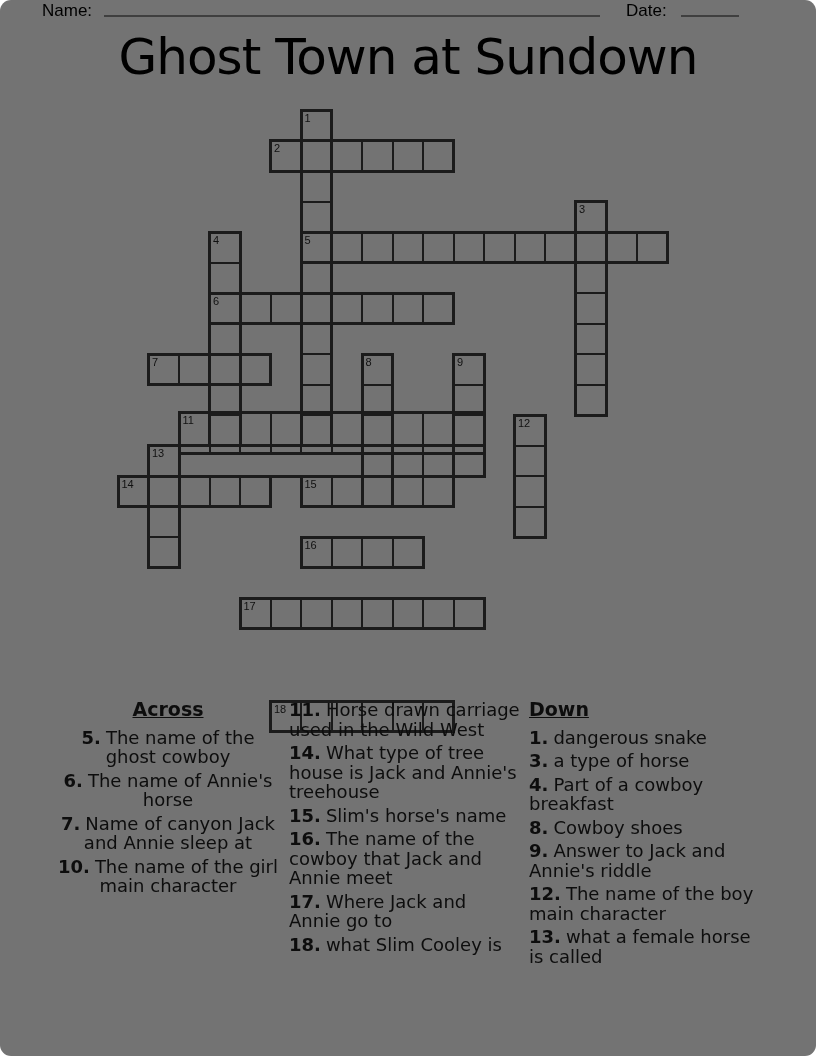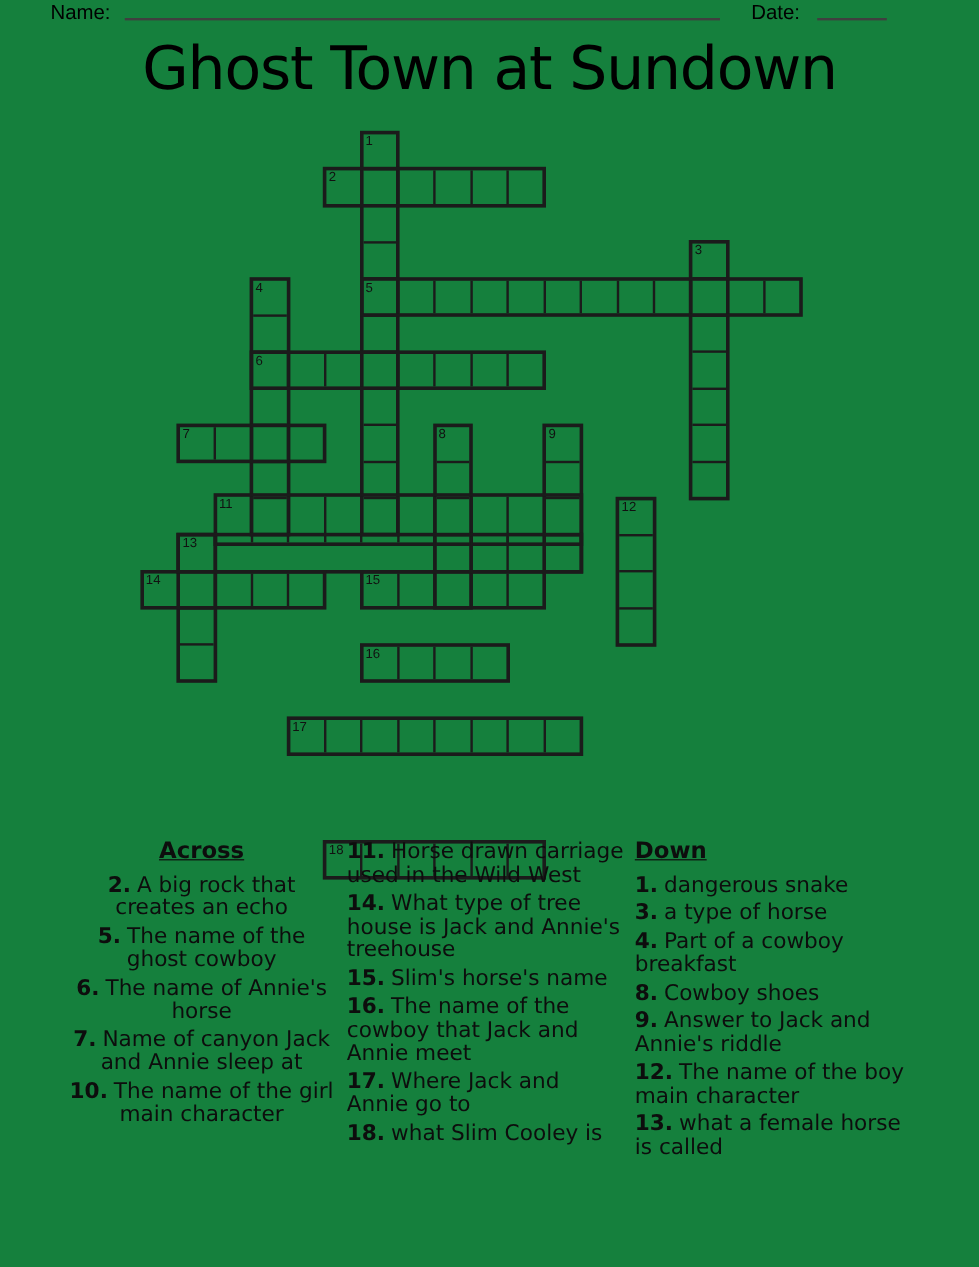--- a/index.html
+++ b/index.html
@@ -1,17 +1,17 @@
 <!DOCTYPE html>
 <html><head>
 <meta charset="utf-8">
 <style>
   html,body{margin:0;padding:0;background:#fff;}
-  .page{position:relative;width:816px;height:1056px;background:#15803d;overflow:hidden;
-        font-family:"DejaVu Sans",sans-serif;color:#000;}
+  .page{position:relative;width:816px;height:1056px;background:#737373;overflow:hidden;
+        font-family:"DejaVu Sans",sans-serif;color:#000;border-radius:11px;}
   
   .hdr-label{position:absolute;font-family:"Liberation Sans",sans-serif;font-size:17px;color:#000;}
   .hdr-line{position:absolute;height:0;border-bottom:2px solid #3f3f3f;}
   #name-label{left:42px;top:1px;}
   #name-line{left:104px;top:15px;width:496px;}
   #date-label{left:626px;top:1px;}
   #date-line{left:681px;top:15px;width:58px;}
   
   .title{position:absolute;left:0;right:0;top:28px;margin:0;text-align:center;
          font-size:50px;font-weight:400;letter-spacing:-1px;color:#000;}
@@ -194,22 +194,20 @@
         <div class="vline" style="left: 89px;"></div>
         <div class="vline" style="left: 119.5px;"></div>
         <div class="vline" style="left: 150px;"></div>
         <span class="cellnum">18</span>
       </div>
     </div>
 
   <div class="cluecol" id="col-across">
     <h2 class="clue-heading">Across</h2>
     <div id="across1-list">
-        <div class="clue"><span class="cnum">2.</span><span class="ctext">A big rock that
-creates an echo</span></div>
         <div class="clue"><span class="cnum">5.</span><span class="ctext">The name of the
 ghost cowboy</span></div>
         <div class="clue"><span class="cnum">6.</span><span class="ctext">The name of Annie's
 horse</span></div>
         <div class="clue"><span class="cnum">7.</span><span class="ctext">Name of canyon Jack
 and Annie sleep at</span></div>
         <div class="clue"><span class="cnum">10.</span><span class="ctext">The name of the girl
 main character</span></div>
       </div>
   </div>

